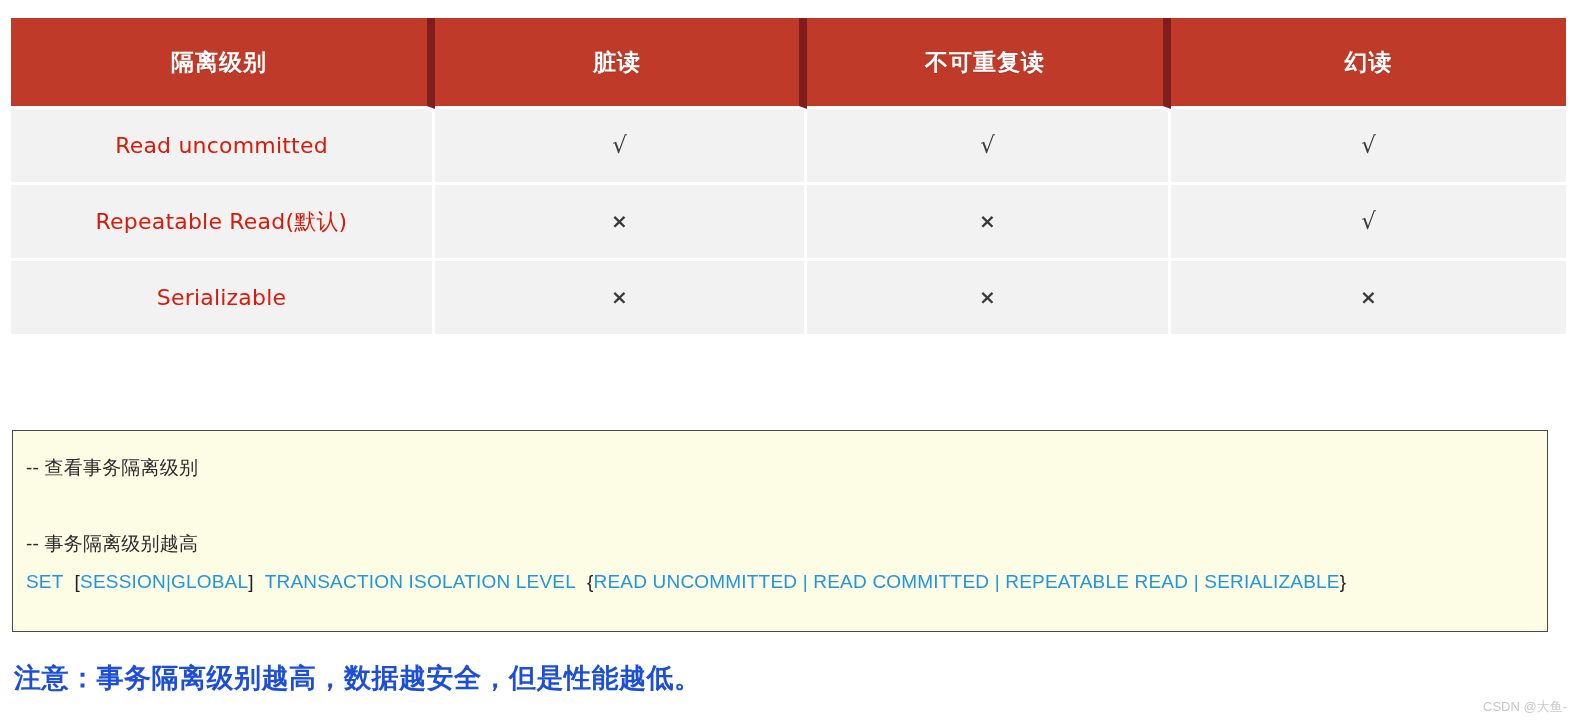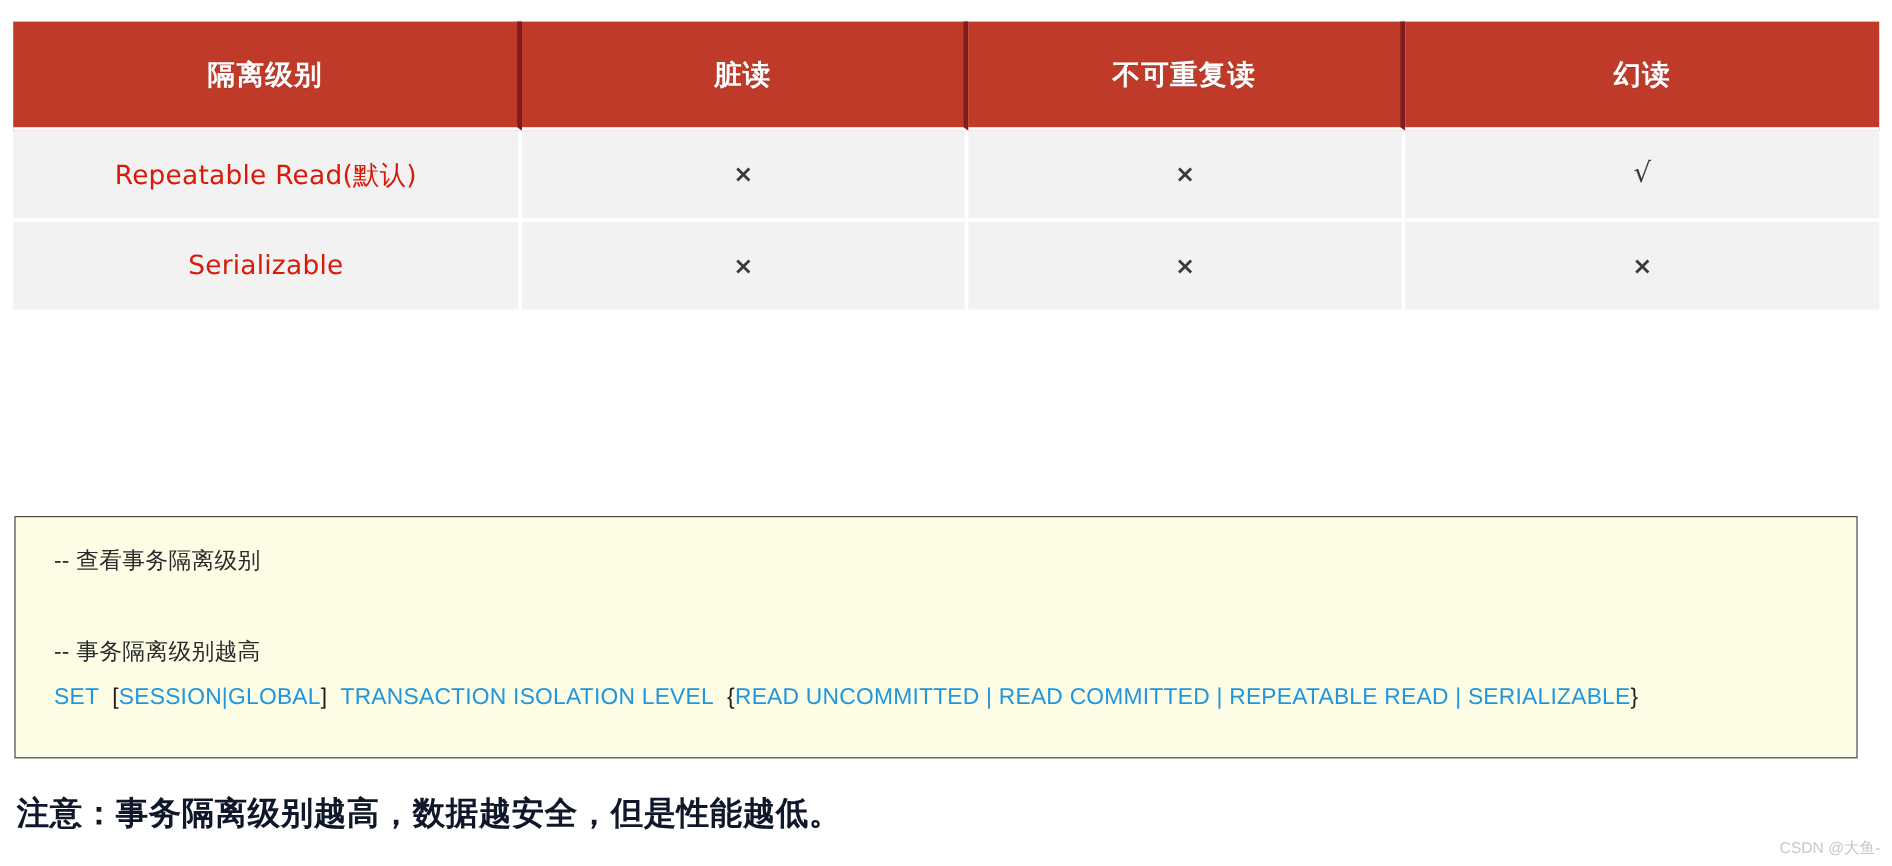--- a/index.html
+++ b/index.html
@@ -35,21 +35,21 @@
 
   .iso-table th {
     background: #bf3a28;
     color: #ffffff;
     font-size: 23px;
     font-weight: bold;
     height: 86px;
     text-align: center;
     vertical-align: middle;
     letter-spacing: 1px;
-    border-right: 4px solid #7f1d1d;
+    border-right: 8px solid #7f1d1d;
     border-bottom: 3px solid #ffffff;
     text-shadow: 0 1px 0 rgba(0,0,0,0.12);
   }
   .iso-table th:last-child { border-right: none; }
 
   .iso-table td {
     background: #f2f2f2;
     height: 71px;
     text-align: center;
     vertical-align: middle;
@@ -87,42 +87,42 @@
   
   .code-block {
     position: absolute;
     left: 12px;
     top: 430px;
     width: 1536px;
     height: 202px;
     background: #fdfce4;
     border: 1.5px solid #4a4a4a;
     box-sizing: border-box;
-    padding: 18px 16px 10px 32px;
+    padding: 18px 16px 10px 13px;
     font-family: "Liberation Sans", "DejaVu Sans", sans-serif;
   }
   .code-line {
     font-size: 19px;
     line-height: 38px;
     white-space: nowrap;
     letter-spacing: 0.2px;
   }
   .code-comment { color: #2b2b2b; }
   .code-sql     { color: #2196dd; }
   .code-punct   { color: #1d1d1d; }
   .code-spacer  { height: 38px; }
 
   
   .note {
     position: absolute;
     left: 14px;
     top: 660px;
     font-size: 27px;
     font-weight: bold;
-    color: #0f172a;
+    color: #1d4ed8;
     letter-spacing: 0.5px;
     font-family: "DejaVu Sans", "Liberation Sans", sans-serif;
     white-space: nowrap;
   }
 
   
   .watermark {
     position: absolute;
     right: 10px;
     bottom: 6px;
@@ -147,20 +147,26 @@
     <thead>
       <tr>
         <th>隔离级别</th>
         <th>脏读</th>
         <th>不可重复读</th>
         <th>幻读</th>
       </tr>
     </thead>
     <tbody>
       <tr>
+        <td class="level-cell"><span>Read uncommitted</span><span class="cn"></span></td>
+        <td><span class="mark yes">√</span></td>
+        <td><span class="mark yes">√</span></td>
+        <td><span class="mark yes">√</span></td>
+      </tr>
+      <tr>
         <td class="level-cell"><span>Repeatable Read</span><span class="cn">(默认)</span></td>
         <td><span class="mark no">×</span></td>
         <td><span class="mark no">×</span></td>
         <td><span class="mark yes">√</span></td>
       </tr>
       <tr>
         <td class="level-cell"><span>Serializable</span><span class="cn"></span></td>
         <td><span class="mark no">×</span></td>
         <td><span class="mark no">×</span></td>
         <td><span class="mark no">×</span></td>

